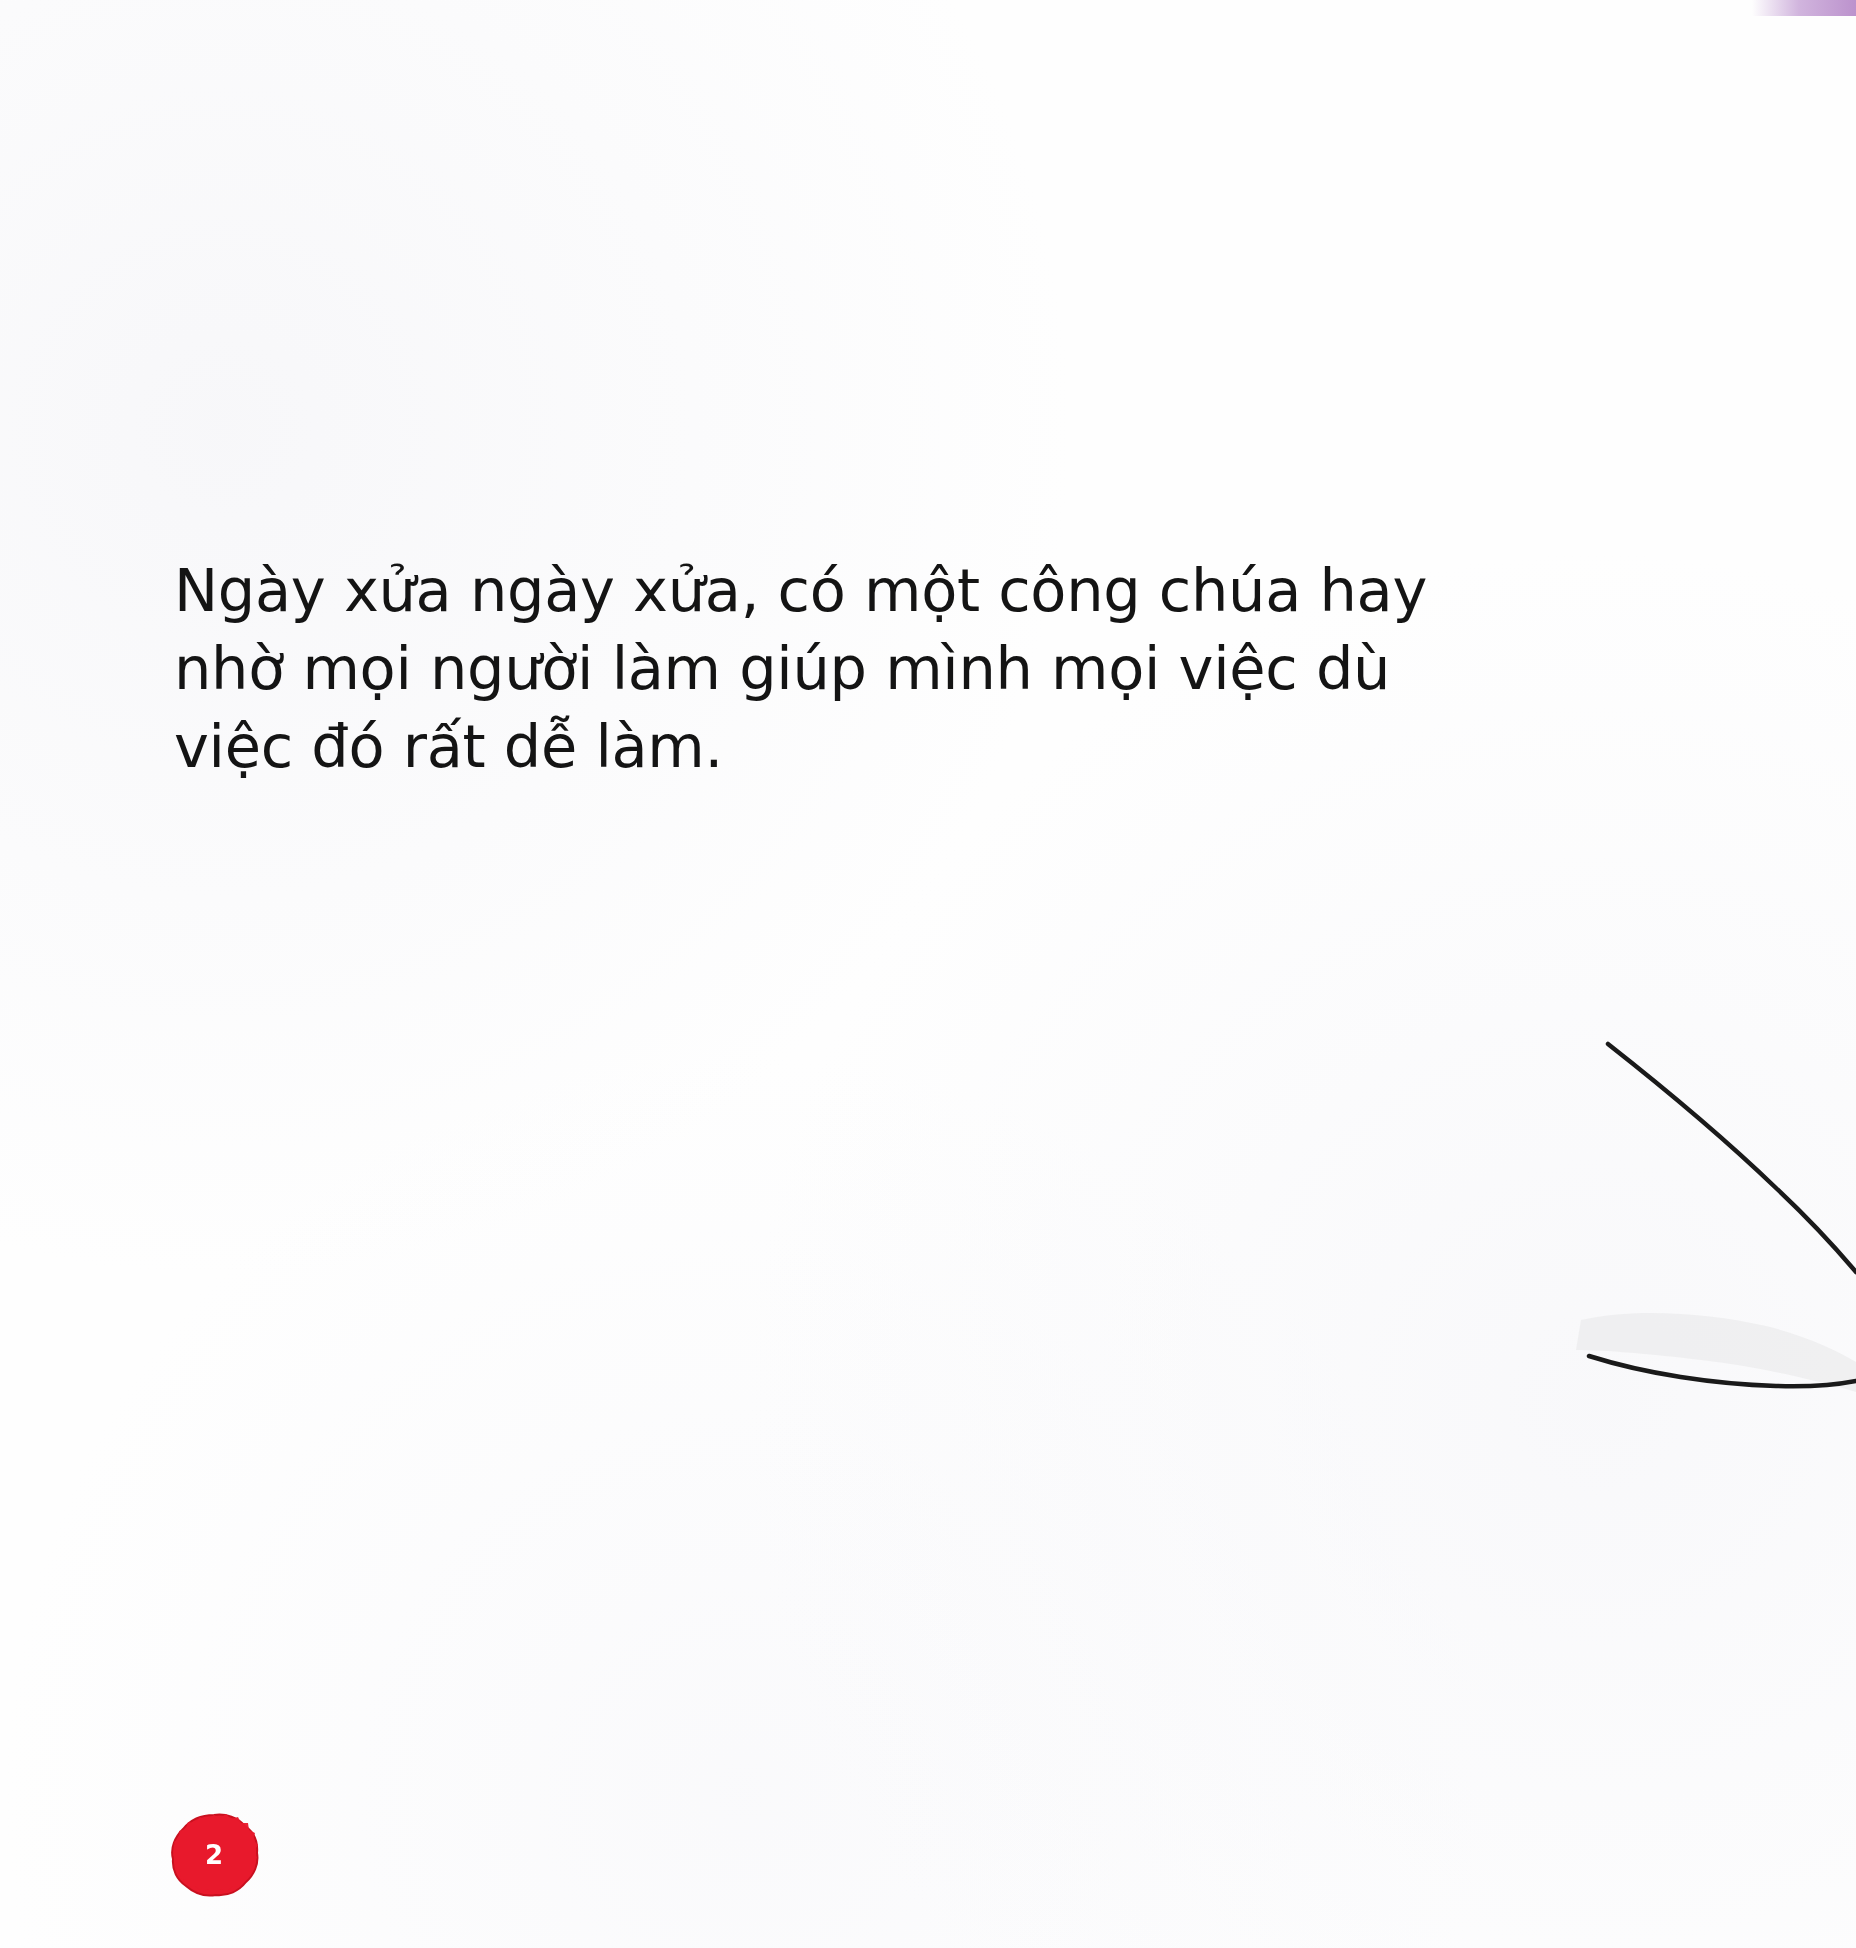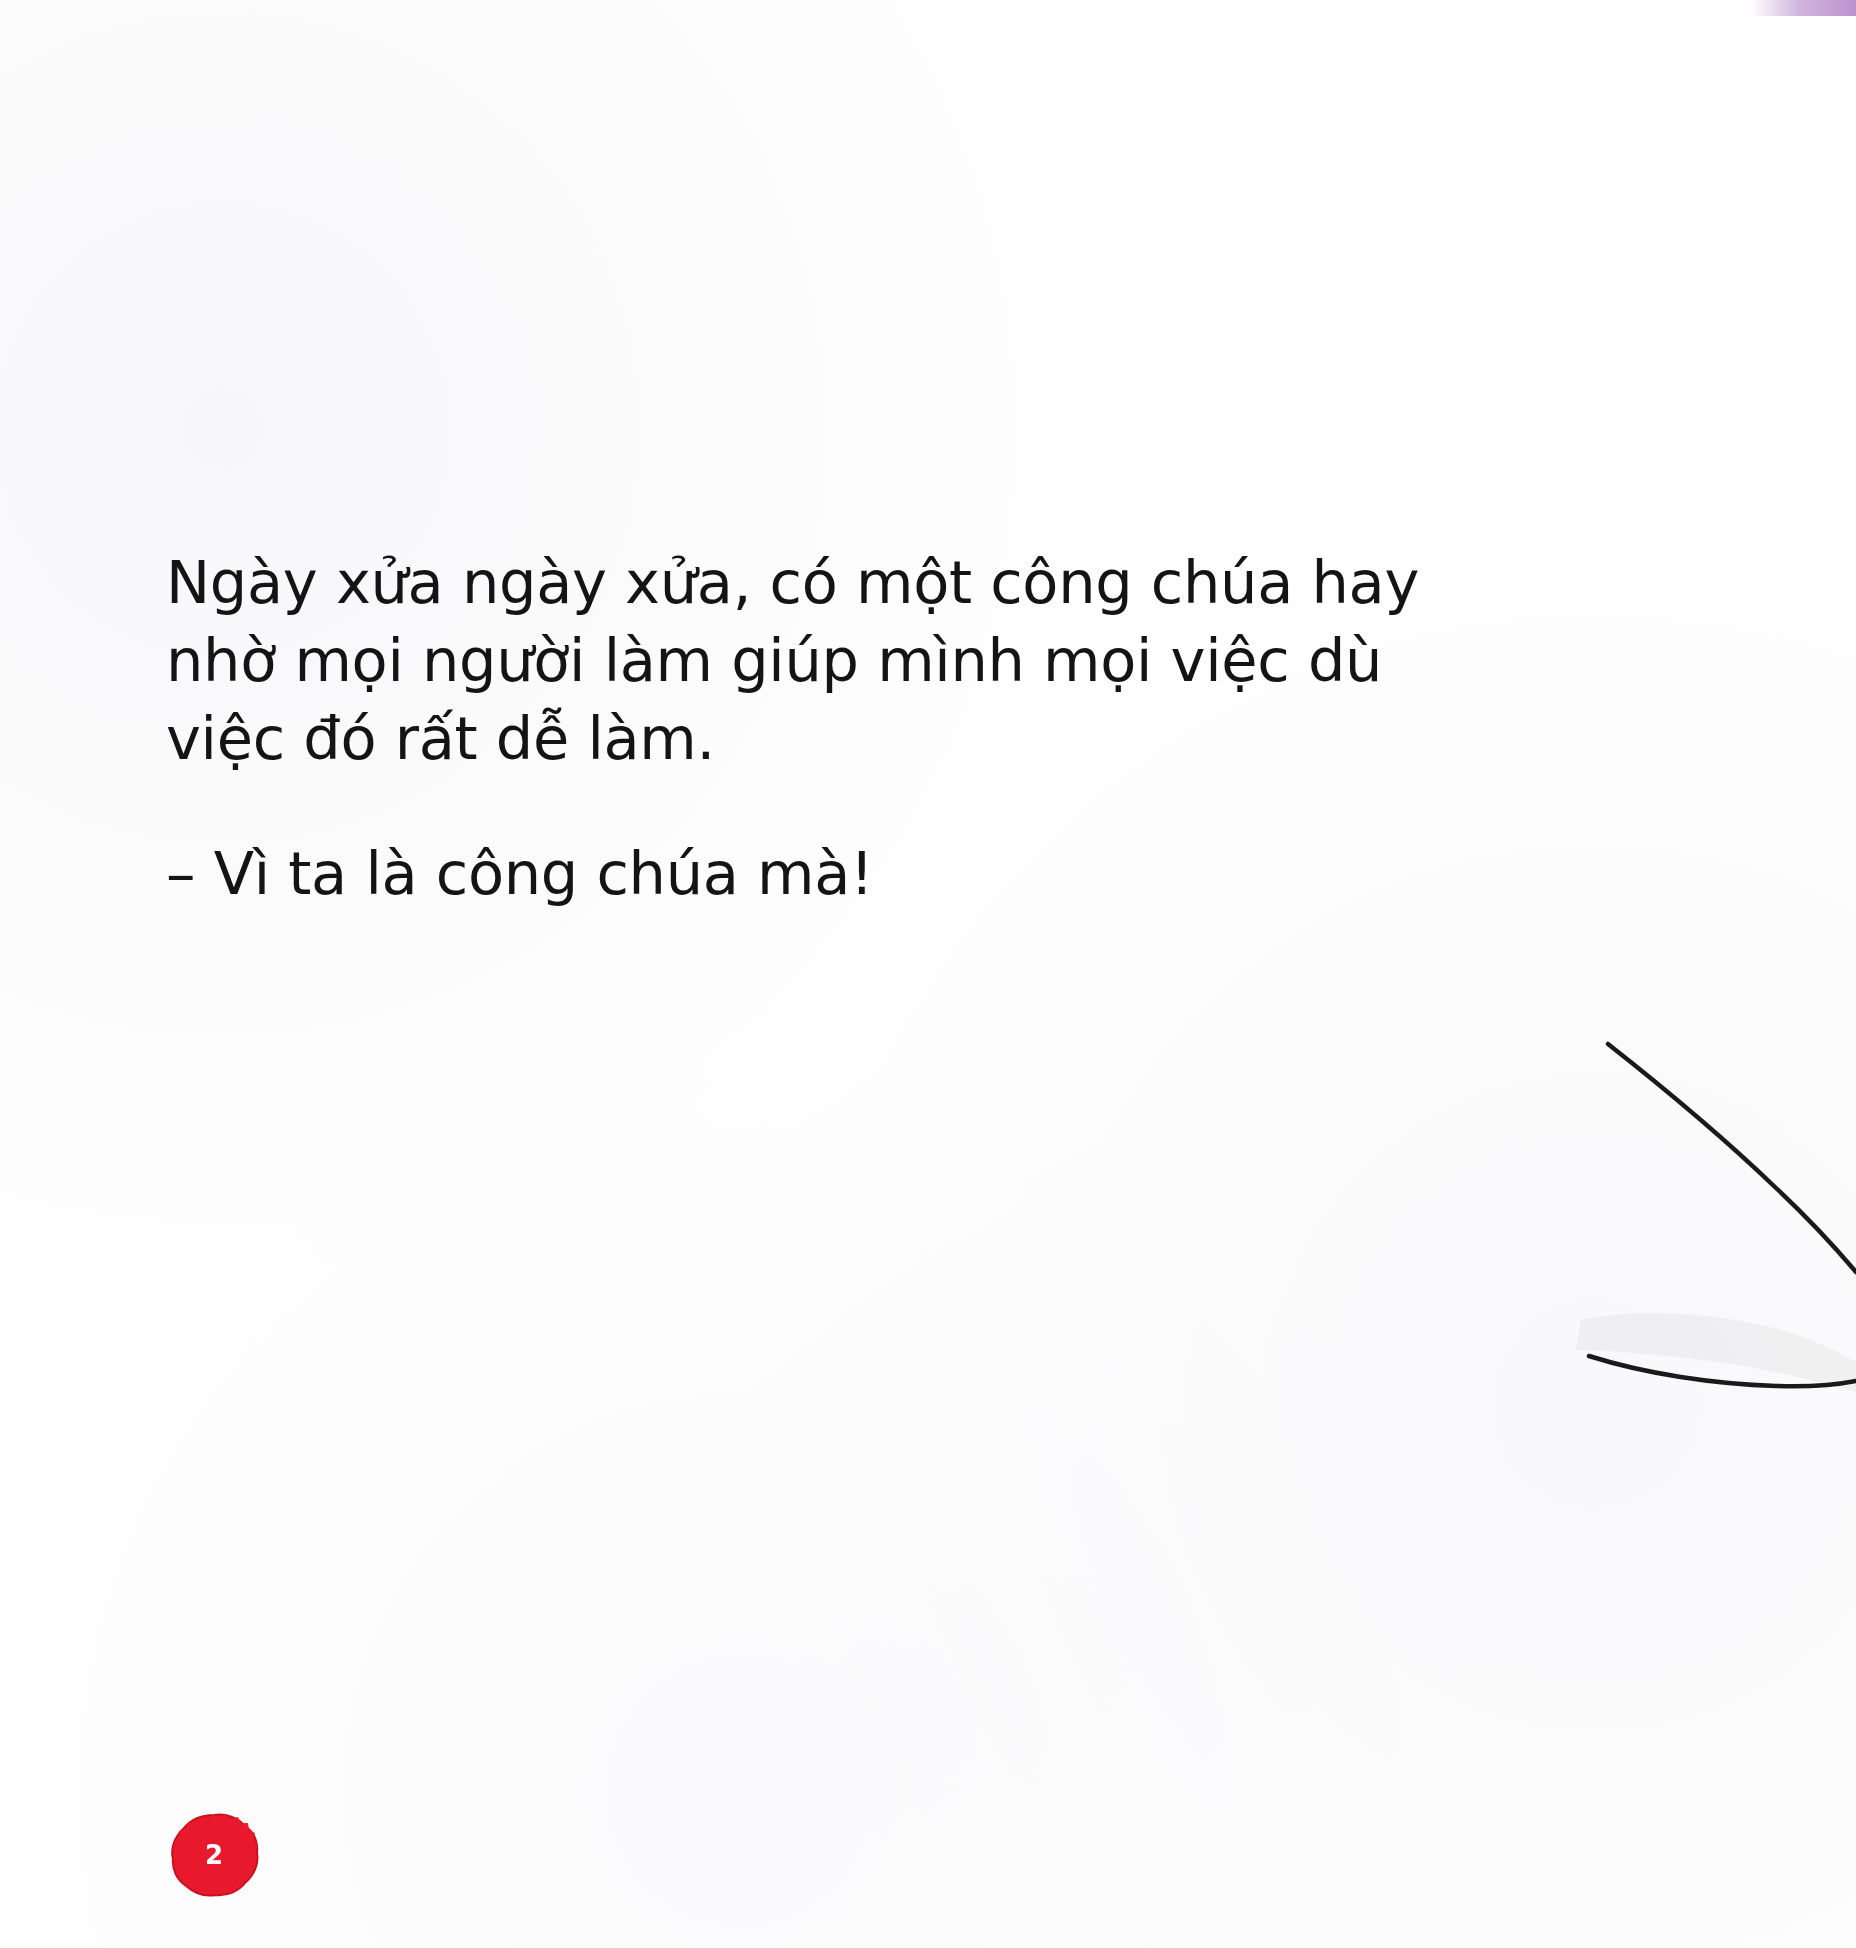--- a/index.html
+++ b/index.html
@@ -50,21 +50,21 @@
     left: 162px;
     top: 540px;
     width: 1320px;
   }
   .para {
     color: #141414;
     font-size: 59px;
     line-height: 1.32;
     letter-spacing: -0.3px;
     font-weight: 400;
-    margin: 4px;
+    margin: 12px;
   }
   .para.opening {
     max-width: 1290px;
   }
   .para.dialogue {
     margin-top: 57px;
   }
   .para.closing {
     margin-top: 54px;
   }
@@ -112,21 +112,20 @@
 <body>
 
 <div class="page">
 
   <div class="paper-tint"></div>
 
   <div class="scan-edge-top"></div>
 
   <div class="text-block">
     <p class="para opening">Ngày xửa ngày xửa, có một công chúa hay nhờ mọi người làm giúp mình mọi việc dù việc đó rất dễ làm.</p>
-    <p class="para dialogue">– Vì ta là công chúa mà!</p>
   </div>
 
   <div class="illustration">
     <svg width="400" height="500" viewBox="0 0 400 500" xmlns="http://www.w3.org/2000/svg">
 
       <path d="M125 300 C175 288 250 292 310 306 C350 316 380 330 400 342 L400 372 C360 360 300 346 245 340 C195 334 150 330 120 330 Z" fill="#ededef" opacity="0.85"></path>
 
       <path d="M152 24 C208 68 268 118 320 168 C352 198 378 226 400 252" fill="none" stroke="#1a1a1a" stroke-width="4.5" stroke-linecap="round"></path>
 
       <path d="M133 336 C190 354 258 364 320 366 C354 367 380 365 400 361" fill="none" stroke="#1a1a1a" stroke-width="4.5" stroke-linecap="round"></path>

